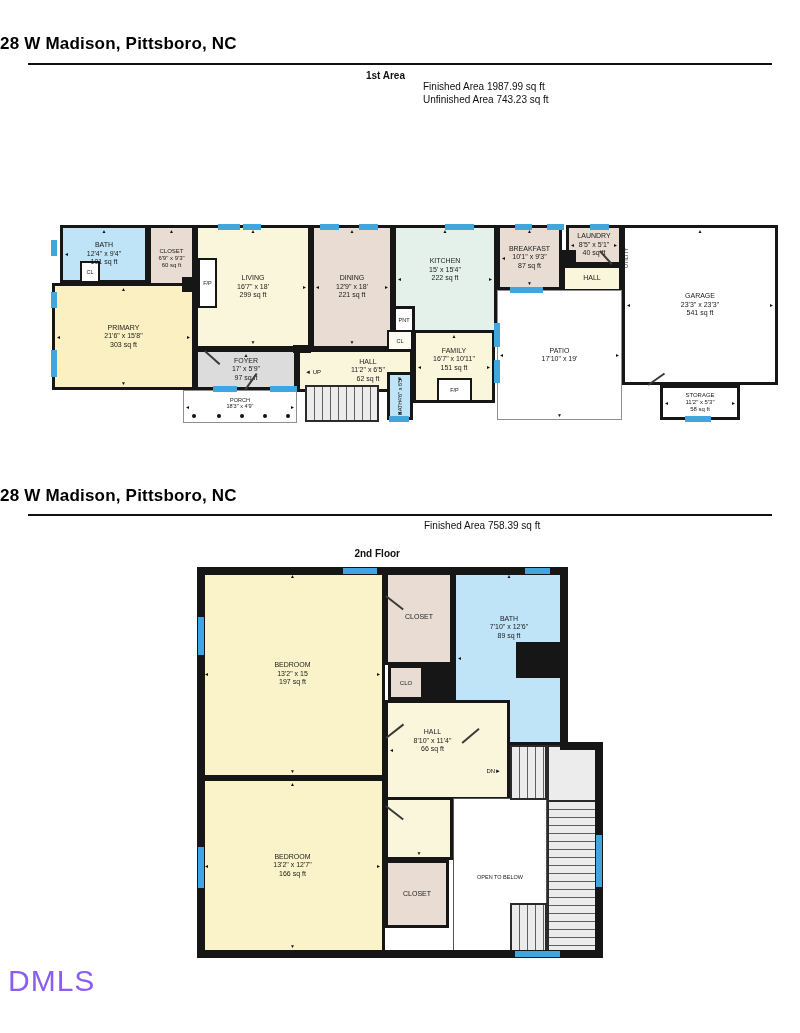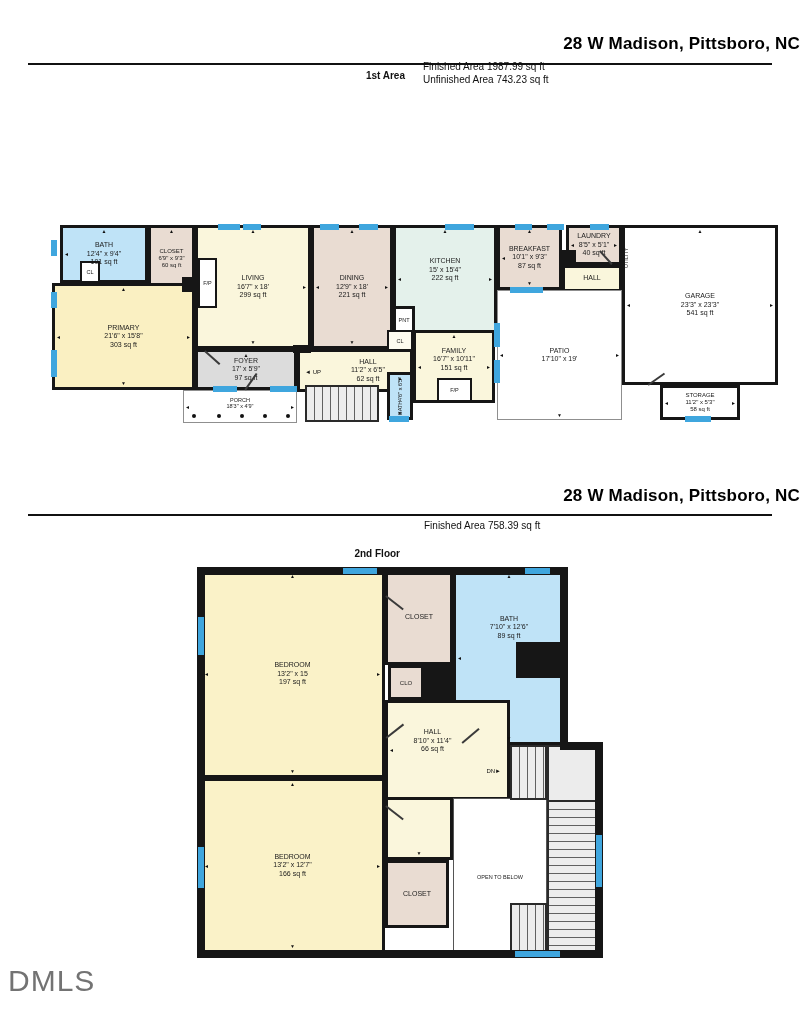--- a/index.html
+++ b/index.html
@@ -1,17 +1,17 @@
 <!DOCTYPE html>
 <html><head>
 <meta charset="utf-8">
 <style>
   html,body{margin:0;padding:0}
   body{width:800px;height:1033px;background:#fff;font-family:"Liberation Sans",sans-serif;position:relative;overflow:hidden}
-  .title{position:absolute;left:0;width:800px;text-align:right;font-size:17px;font-weight:bold;color:#000;letter-spacing:.2px}
+  .title{position:absolute;left:0;width:800px;text-align:left;font-size:17px;font-weight:bold;color:#000;letter-spacing:.2px}
   .hrule{position:absolute;left:28px;width:744px;height:2px;background:#111}
   .flabel{position:absolute;font-size:10px;font-weight:bold;color:#111;text-align:right;width:105px}
   .fvalues{position:absolute;font-size:10px;color:#111;line-height:13px}
   .fvalues span{display:block}
   .room{position:absolute;box-sizing:border-box;border:3px solid #161616;background:#fff}
   .thin{border:1px solid #8f8f8f}
   .thin2{border:1.5px solid #555}
   .lbl{position:absolute;inset:0;display:flex;flex-direction:column;align-items:center;justify-content:center;text-align:center;font-size:7px;line-height:8.5px;color:#1b1b1b;white-space:nowrap;overflow:hidden;z-index:2}
   .sm .lbl{font-size:5.5px;line-height:6px}
   .md .lbl{font-size:6px;line-height:7px}
@@ -22,29 +22,29 @@
   .arr{position:absolute;font-size:5px;color:#111;line-height:1;z-index:3}
   .arr-t{top:1px;left:50%;transform:translateX(-50%)}
   .arr-b{bottom:1px;left:50%;transform:translateX(-50%)}
   .arr-l{left:1px;top:50%;transform:translateY(-50%)}
   .arr-r{right:1px;top:50%;transform:translateY(-50%)}
   .stairs{position:absolute;box-sizing:border-box;border:2px solid #2a2a2a;background:#ececec;z-index:1}
   .treads-v{background:repeating-linear-gradient(to right,#ececec 0 7px,#606060 7px 8px)}
   .treads-h{background:repeating-linear-gradient(to bottom,#ececec 0 7px,#606060 7px 8px)}
   .door{position:absolute;height:1.5px;background:#3a3a3a;transform-origin:left center;z-index:5}
   .dot{position:absolute;width:4px;height:4px;border-radius:50%;background:#111;bottom:4px}
-  .logo{position:absolute;left:8px;top:964px;font-size:30px;color:#737373;letter-spacing:1px;font-weight:400}
+  .logo{position:absolute;left:8px;top:964px;font-size:30px;color:#8b5cf6;letter-spacing:1px;font-weight:400}
 </style>
 </head>
 <body>
 
 <div class="title" style="top:34px">28 W Madison, Pittsboro, NC</div>
 <div class="hrule" style="top:63px"></div>
 <div class="flabel" style="left:300px;top:70px">1st Area</div>
-<div class="fvalues" style="left:423px;top:60px">
+<div class="fvalues" style="left:423px;top:80px">
   <span>Finished Area 1987.99 sq ft</span>
   <span>Unfinished Area 743.23 sq ft</span>
 </div>
 
 <div class="room" style="left:60px;top:225px;width:88px;height:58px;background:#bfe3f7">
   <div class="lbl">
       <span>BATH</span>
       <span>12'4" x 9'4"</span>
       <span>101 sq ft</span>
     </div>

